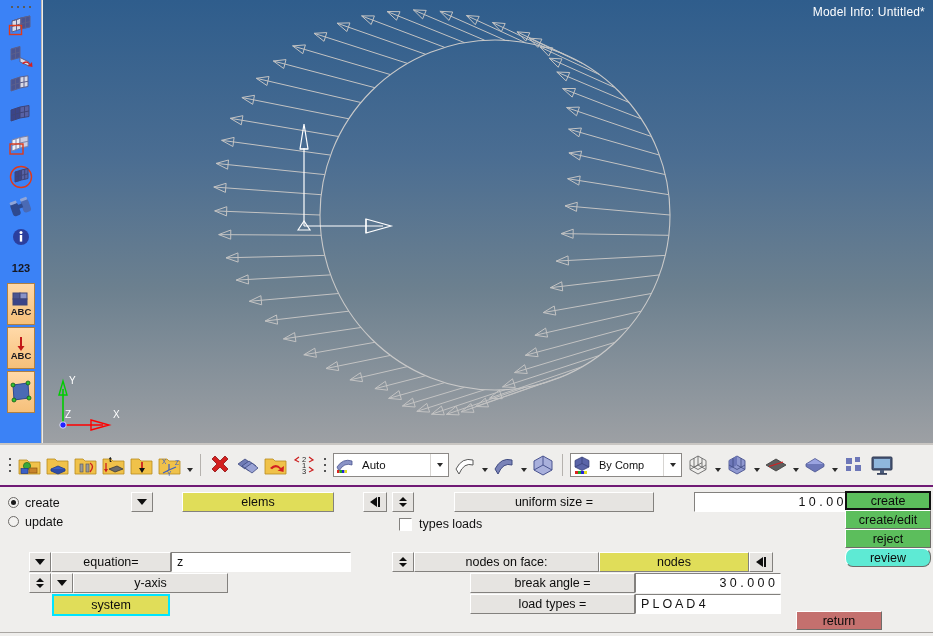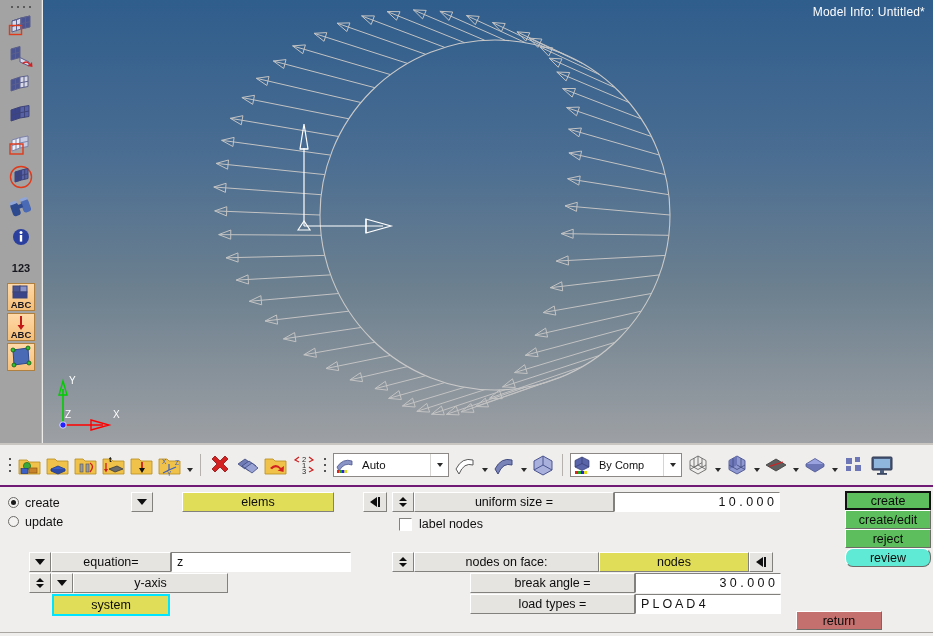--- a/index.html
+++ b/index.html
@@ -14,41 +14,41 @@
   #app {
     position: relative;
     width: 933px; height: 636px;
     background: #eeecea;
   }
 
   
   #left-toolbar {
     position: absolute; left: 0; top: 0;
     width: 42px; height: 445px;
-    background: #a3a3a3;
+    background: #3b82f6;
     border-right: 1px solid #b9b7b3;
     display: flex; flex-direction: column; align-items: center;
   }
   .grip-dots {
     width: 100%; height: 10px;
     display: flex; align-items: center; justify-content: center; gap: 4px;
     margin-top: 2px;
   }
   .grip-dots i { width: 2px; height: 2px; background: #5a5a5a; display: block; }
   .tool-btn {
     width: 30px; height: 28px;
     margin: 1px 0;
     display: flex; align-items: center; justify-content: center;
     cursor: pointer;
     position: relative;
   }
   .tool-btn.framed {
     background: linear-gradient(#ffd9a8, #f6c07a);
     border: 1px solid #b08040;
-    width: 28px; height: 28px;
+    width: 28px; height: 42px;
   }
   .tool-btn svg { display: block; }
 
   
   #viewport {
     position: absolute; left: 43px; top: 0;
     width: 890px; height: 443px;
     background: linear-gradient(to bottom, #2f5d8c 0%, #4a6d92 35%, #6c808f 65%, #9da0a4 100%);
     overflow: hidden;
   }
@@ -753,32 +753,32 @@
         </div>
       <div class="hm-btn yellow" style="width:152px;">elems</div>
       <div class="rew-btn">
         <span class="rew-glyph">
             <span class="rew-tri"></span>
             <span class="rew-bar"></span>
           </span>
       </div>
     </div>
 
-    <div style="position:absolute;left:392px;top:5px;display:flex;align-items:flex-start;">
+    <div style="position:absolute;left:392px;top:5px;display:flex;align-items:flex-start;gap:40px;">
       <div class="hm-arrow-btn updn">
         <span class="tri-up-s"></span>
           <span class="tri-dn-s"></span>
       </div>
       <div class="hm-btn" style="width:200px;">uniform size =</div>
       <div class="hm-field right" style="width:166px;">1 0 . 0 0 0</div>
     </div>
 
     <div style="position:absolute;left:399px;top:30px;display:flex;align-items:center;gap:7px;">
       <span class="cbx"></span>
-      <span style="font-size:12.5px;color:#111;">label nodes</span>
+      <span style="font-size:12.5px;color:#111;">types loads</span>
     </div>
 
     <div style="position:absolute;left:29px;top:65px;display:flex;align-items:center;">
       <div class="hm-arrow-btn">
           <div class="tri-dn"></div>
         </div>
       <div class="hm-btn" style="width:120px;">equation=</div>
       <div class="hm-field" style="width:180px;">z</div>
     </div>
 

